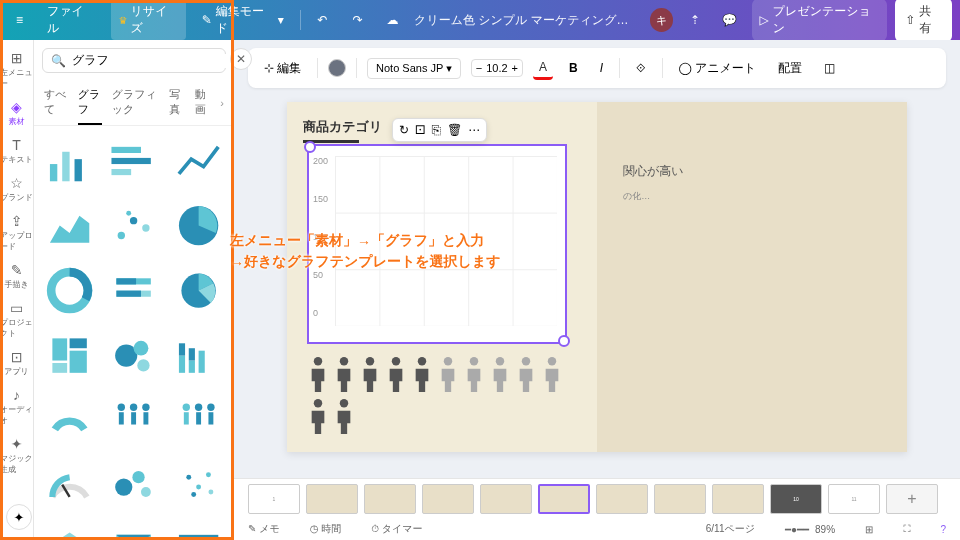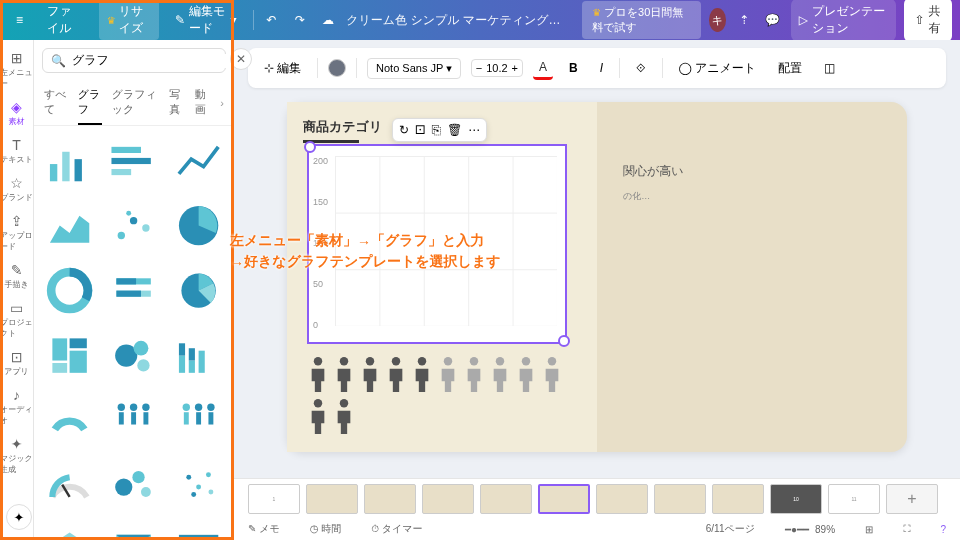--- a/index.html
+++ b/index.html
@@ -33,30 +33,30 @@
 .gcell svg{width:90%;height:90%}
 .canvas-area{flex:1;display:flex;flex-direction:column;background:#edf0f5;position:relative}
 .close-panel{position:absolute;left:-4px;top:8px;width:22px;height:22px;background:#fff;border-radius:50%;border:1px solid #ddd;display:flex;align-items:center;justify-content:center;font-size:12px;color:#666;z-index:5}
 .edit-toolbar{height:40px;background:#fff;margin:8px 14px 0;border-radius:8px;display:flex;align-items:center;padding:0 10px;gap:10px;font-size:12px;box-shadow:0 1px 3px rgba(0,0,0,.08)}
 .et-sep{width:1px;height:20px;background:#e5e5e5}
 .et-btn{padding:3px 6px;border-radius:4px;cursor:pointer;display:flex;align-items:center;gap:3px}
 .color-dot{width:18px;height:18px;border-radius:50%;background:#6b7280;border:1px solid #ccc}
 .font-sel{border:1px solid #ddd;border-radius:4px;padding:3px 8px;font-size:11px}
 .size-ctrl{display:flex;align-items:center;gap:4px;border:1px solid #ddd;border-radius:4px;padding:2px 4px;font-size:11px}
 .canvas-scroll{flex:1;overflow:auto;display:flex;justify-content:center;padding:14px 0}
-.slide{width:620px;height:350px;background:#e8dfc8;border-radius:16px;position:relative;box-shadow:0 2px 8px rgba(0,0,0,.1)}
+.slide{width:620px;height:350px;background:#e8dfc8;border-radius:0;position:relative;box-shadow:0 2px 8px rgba(0,0,0,.1)}
 .slide-left{position:absolute;left:0;top:0;width:310px;height:100%;background:#f2ecd9;padding:16px}
 .slide-title{font-size:13px;font-weight:600;color:#333}
 .slide-title::after{content:"";display:block;width:56px;height:3px;background:#333;margin-top:4px}
 .chart-sel{position:absolute;top:42px;left:20px;width:260px;height:200px;border:2px solid #8b5cf6;background:#fff}
 .chart-sel::before,.chart-sel::after{content:"";position:absolute;width:8px;height:8px;background:#fff;border:2px solid #8b5cf6;border-radius:50%}
 .chart-sel::before{top:-5px;left:-5px}
 .chart-sel::after{bottom:-5px;right:-5px}
 .float-tb{position:absolute;top:16px;left:105px;background:#fff;border:1px solid #ddd;border-radius:6px;padding:4px 6px;display:flex;gap:6px;font-size:12px;z-index:10;box-shadow:0 2px 6px rgba(0,0,0,.12)}
-.axis-y{position:absolute;left:4px;top:10px;bottom:12px;display:flex;flex-direction:column;justify-content:space-between;font-size:9px;color:#999}
+.axis-y{position:absolute;left:4px;top:10px;bottom:24px;display:flex;flex-direction:column;justify-content:space-between;font-size:9px;color:#999}
 .gridlines{position:absolute;left:26px;right:8px;top:10px;bottom:16px;background:linear-gradient(#eee 1px,transparent 1px) 0 0/100% 33.3%,linear-gradient(90deg,#eee 1px,transparent 1px) 0 0/20% 100%}
 .people{position:absolute;left:20px;top:254px;display:flex;flex-wrap:wrap;gap:4px;width:280px}
 .person{width:22px;height:38px}
 .slide-right{position:absolute;right:14px;top:60px;width:270px;font-size:10px;color:#555;line-height:1.6}
 .rt-title{font-size:12px;font-weight:400;margin-bottom:8px}
 .rt-sub{font-size:9px;color:#888;margin-bottom:10px}
 .annotation{position:absolute;left:230px;top:230px;font-size:14px;font-weight:700;color:#f97316;text-shadow:0 0 3px #fff,0 0 3px #fff;z-index:60;line-height:1.5;pointer-events:none}
 .bottombar{height:62px;background:#fff;border-top:1px solid #e5e5e5;display:flex;flex-direction:column}
 .thumbs{flex:1;display:flex;align-items:center;gap:6px;padding:4px 14px;overflow-x:auto}
 .thumb{width:52px;height:30px;background:#e8dfc8;border:1px solid #ccc;border-radius:2px;flex-shrink:0;cursor:pointer;font-size:5px;display:flex;align-items:center;justify-content:center;color:#999}
@@ -85,21 +85,20 @@
       <span>✎</span>
       <span>編集モード</span>
       <span>▾</span>
     </div>
   <div class="et-sep" style="background:rgba(255,255,255,.3)"></div>
   <div class="tb-icon">↶</div>
   <div class="tb-icon">↷</div>
   <div class="tb-icon">☁</div>
   <div class="title">クリーム色 シンプル マーケティング報告書 プレゼンテー…</div>
   <div class="spacer"></div>
-  <div class="trial"><span class="crown">♛</span> <span>プロを30日間無料で試す</span></div>
   <div class="avatar">キ</div>
   <div class="tb-icon">⇡</div>
   <div class="tb-icon">💬</div>
   <div class="tb-btn" style="background:rgba(255,255,255,.15);border-radius:6px">
       <span>▷</span>
       <span>プレゼンテーション</span>
     </div>
   <div class="share">
       <span>⇧</span>
       <span>共有</span>

